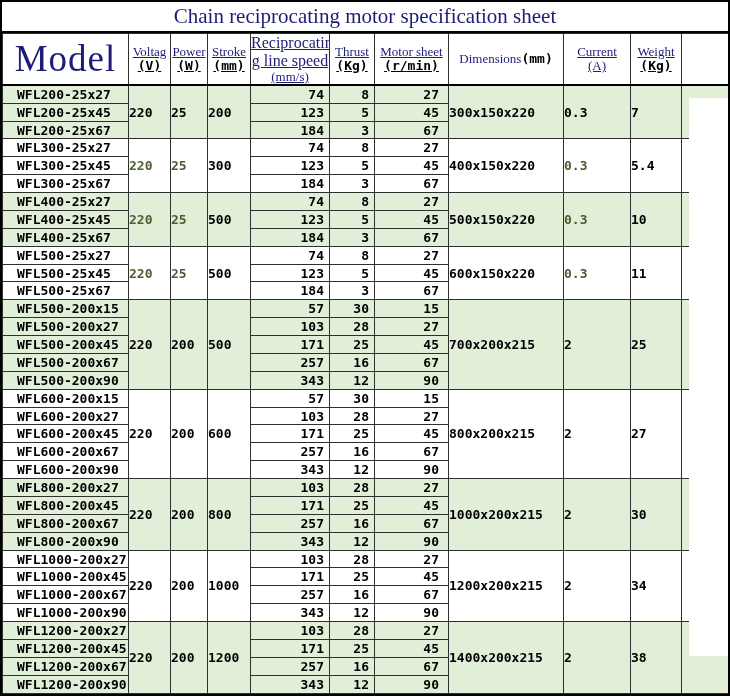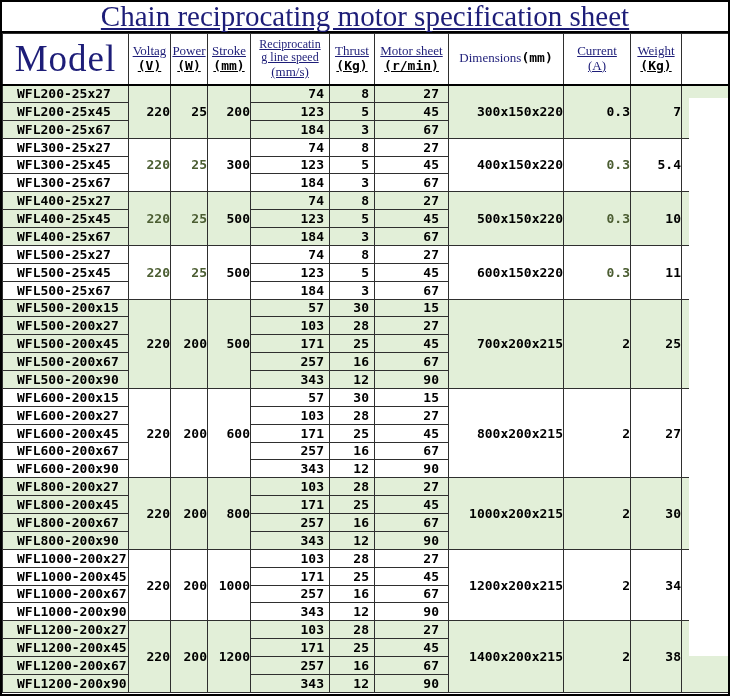--- a/index.html
+++ b/index.html
@@ -6,51 +6,50 @@
   html,body { margin:0; padding:0; background:#fff; }
   body { width:730px; height:696px; font-family:"Liberation Sans", sans-serif; }
 
   .sheet {
     position:relative; width:730px; height:696px;
     border:2px solid #000; background:#fff; overflow:hidden;
   }
   .title {
     height:31px; display:flex; align-items:center; justify-content:center;
     font-family:"Liberation Serif","DejaVu Serif",serif;
-    font-size:29px; color:#1d1d78; border-bottom:2px solid #000;
+    font-size:21px; color:#1d1d78; border-bottom:2px solid #000;
     white-space:nowrap;
-    text-decoration:underline;
   }
   table { border-collapse:collapse; table-layout:fixed; width:726px; }
   th, td { border:1px solid #2f2f2f; padding:0; overflow:hidden; }
 
   thead tr { height:51px; }
   thead th {
     background:#fff; font-family:"Liberation Serif","DejaVu Serif",serif;
     font-weight:normal; color:#1d1d78; font-size:13px; line-height:1.12;
     vertical-align:middle; text-align:center;
   }
   thead { border-bottom:2px solid #000; }
   .model-head { font-size:37px; letter-spacing:1px; }
   .hl { display:block; white-space:nowrap;text-decoration:underline; }
-  .hl-sm { font-size:12px; }
+  .hl-sm { font-size:16px; }
   .unit-mono {
     font-family:"DejaVu Sans Mono","Liberation Mono",monospace;
     font-weight:bold; color:#000; font-size:13px;
   }
   .unit-serif { color:#1d1d78; font-size:13px; }
 
   tbody tr { height:17.88px; }
   tbody td {
     font-family:"DejaVu Sans Mono","Liberation Mono",monospace;
     font-weight:bold; font-size:13px; color:#000;
     vertical-align:middle; white-space:nowrap;
   }
   .c-model { text-align:left; padding-left:14px; }
-  .c-center { text-align:right; }
+  .c-center { text-align:left; }
   .c-right { text-align:right; padding-right:5px; }
   .pad-r8 { padding-right:9px; }
   tr.shaded td { background:#e2efd8; }
   .accent { color:#4c5e33; }
   .c-spacer { background:#fff; }
 
   .overlay {
     position:absolute; left:687px; top:96px; width:39px; height:558px;
     background:#fff;
   }

